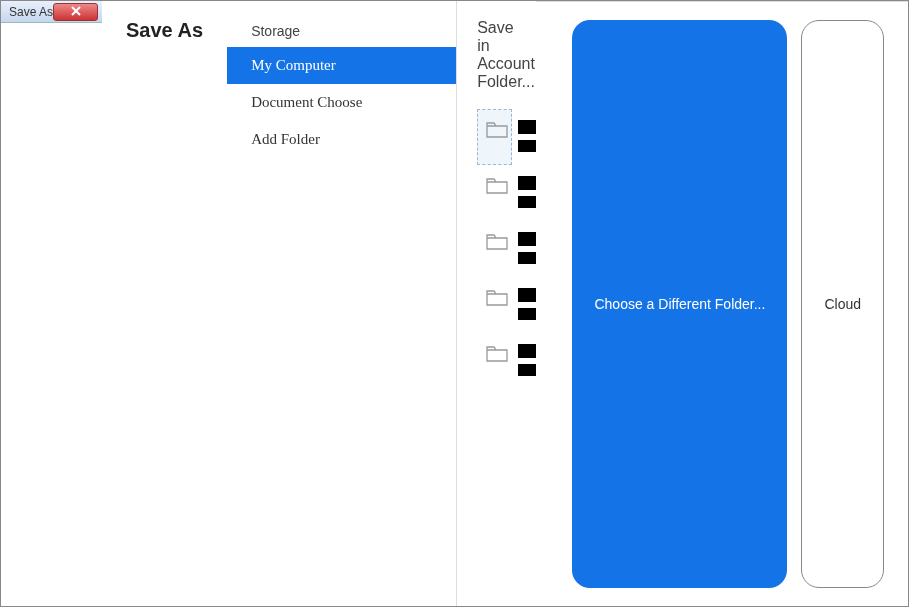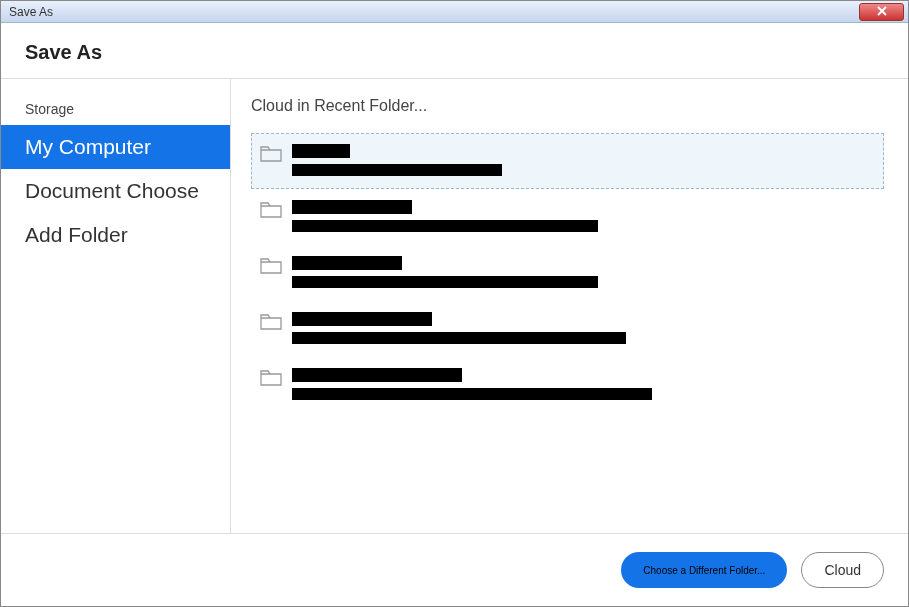--- a/index.html
+++ b/index.html
@@ -1,46 +1,46 @@
 <!DOCTYPE html>
 <html><head>
   <meta charset="utf-8">
   <style>
     * { box-sizing: border-box; margin: 0; padding: 0; font-family: "Segoe UI", Arial, sans-serif; }
     body { width: 909px; height: 607px; background: #fff; overflow: hidden; }
     
-    .window { width: 909px; height: 607px; border: 1px solid #888; background: #fff; display: flex; flex-direction: column; }
+    .window { width: 909px; height: 607px; border: 1px solid #888; background: #fff; display: flex; flex-direction: row; }
     
     .titlebar { height: 22px; background: linear-gradient(to bottom, #e8f0fb, #c6d6ee); border-bottom: 1px solid #9bb; display: flex; align-items: center; justify-content: space-between; padding: 0 0 0 8px; font-size: 12px; color: #333; }
     .close-btn { width: 45px; height: 18px; background: linear-gradient(to bottom, #e88, #c33); border: 1px solid #933; border-radius: 3px; display: flex; align-items: center; justify-content: center; color: #fff; font-weight: bold; font-size: 11px; margin-right: 4px; cursor: pointer; }
     
     .header { padding: 18px 24px 14px; }
     .header-title { font-size: 20px; font-weight: 600; color: #222; }
     
     .divider-top { border-top: 1px solid #ddd; }
     
     .body { flex: 1; display: flex; overflow: hidden; }
     
     .sidebar { width: 230px; border-right: 1px solid #ddd; padding-top: 12px; }
     .sidebar-label { font-size: 14px; color: #444; padding: 10px 24px 8px; }
-    .sidebar-item { font-size: 21px; padding: 10px 24px; cursor: pointer; color: #333; }
+    .sidebar-item { font-size: 15px; padding: 10px 24px; cursor: pointer; color: #333; font-family: Liberation Serif, serif; }
     .sidebar-item.active { background: #1473e6; color: #fff; }
     
     .main { flex: 1; padding: 18px 24px 0 20px; overflow: auto; }
     .main-heading { font-size: 16px; color: #444; margin-bottom: 18px; }
     
     .folder-list { }
     .folder-row { display: flex; align-items: flex-start; padding: 10px 8px 12px 8px; border: 1px solid transparent; cursor: pointer; }
     .folder-row.selected { background: #eef6fc; border: 1px dashed #9bb7cf; }
     .folder-icon { width: 22px; height: 18px; margin-right: 10px; margin-top: 1px; flex-shrink: 0; }
     .folder-text { display: flex; flex-direction: column; gap: 6px; }
     .redact { background: #000; height: 14px; display: inline-block; }
     
     .footer { border-top: 1px solid #ddd; padding: 18px 24px; display: flex; justify-content: flex-end; gap: 14px; }
-    .btn-primary { background: #1473e6; color: #000000; border: none; border-radius: 18px; padding: 9px 22px; font-size: 10px; cursor: pointer; margin-left: 12px; }
+    .btn-primary { background: #1473e6; color: #ffffff; border: none; border-radius: 18px; padding: 9px 22px; font-size: 14px; cursor: pointer; margin-left: 12px; }
     .btn-secondary { background: #fff; color: #333; border: 1.5px solid #888; border-radius: 18px; padding: 9px 22px; font-size: 14px; cursor: pointer; }
   </style>
 </head>
 <body>
 
 <div class="window">
 
   <div class="titlebar">
     <span>Save As</span>
     <div class="close-btn">
@@ -63,21 +63,21 @@
     <div class="sidebar">
       <div class="sidebar-label">Storage</div>
       <div id="sidebar-items">
           <div class="sidebar-item active">My Computer</div>
           <div class="sidebar-item">Document Choose</div>
           <div class="sidebar-item">Add Folder</div>
         </div>
     </div>
 
     <div class="main">
-      <div class="main-heading">Cloud in Recent Folder...</div>
+      <div class="main-heading">Save in Account Folder...</div>
       <div class="folder-list" id="folder-list">
           <div class="folder-row selected">
             <span class="folder-icon"><svg width="22" height="18" viewBox="0 0 22 18">
                 <path d="M1 4 L1 16 L21 16 L21 5 L10 5 L8 2 L1 2 Z M1 5 L21 5" fill="none" stroke="#999" stroke-width="1.3"></path>
               </svg></span>
             <div class="folder-text">
               <span class="redact" style="width: 58px;"></span>
               <span class="redact" style="width: 210px; height: 12px;"></span>
             </div>
           </div>

